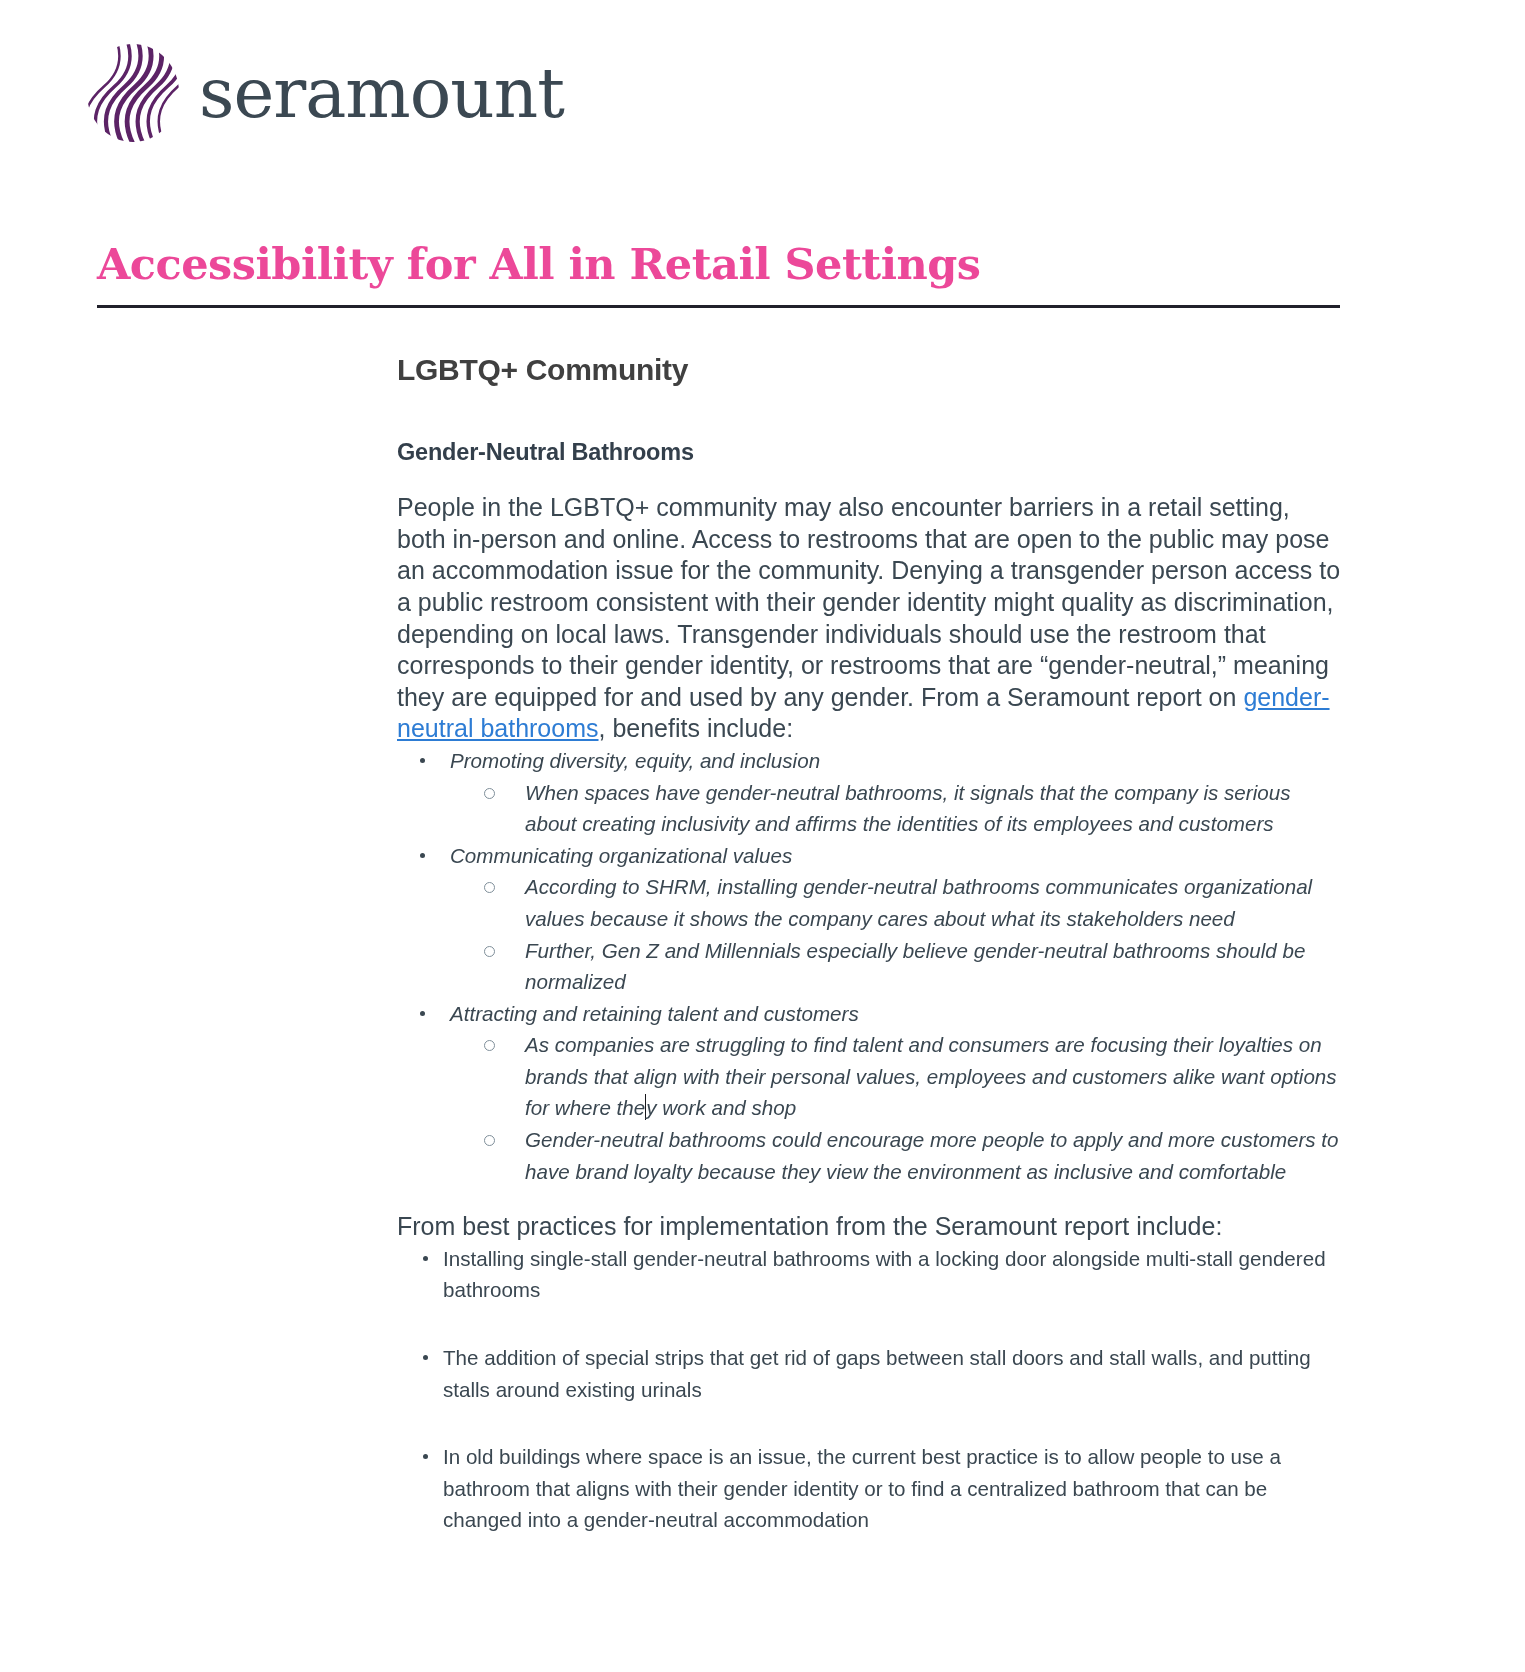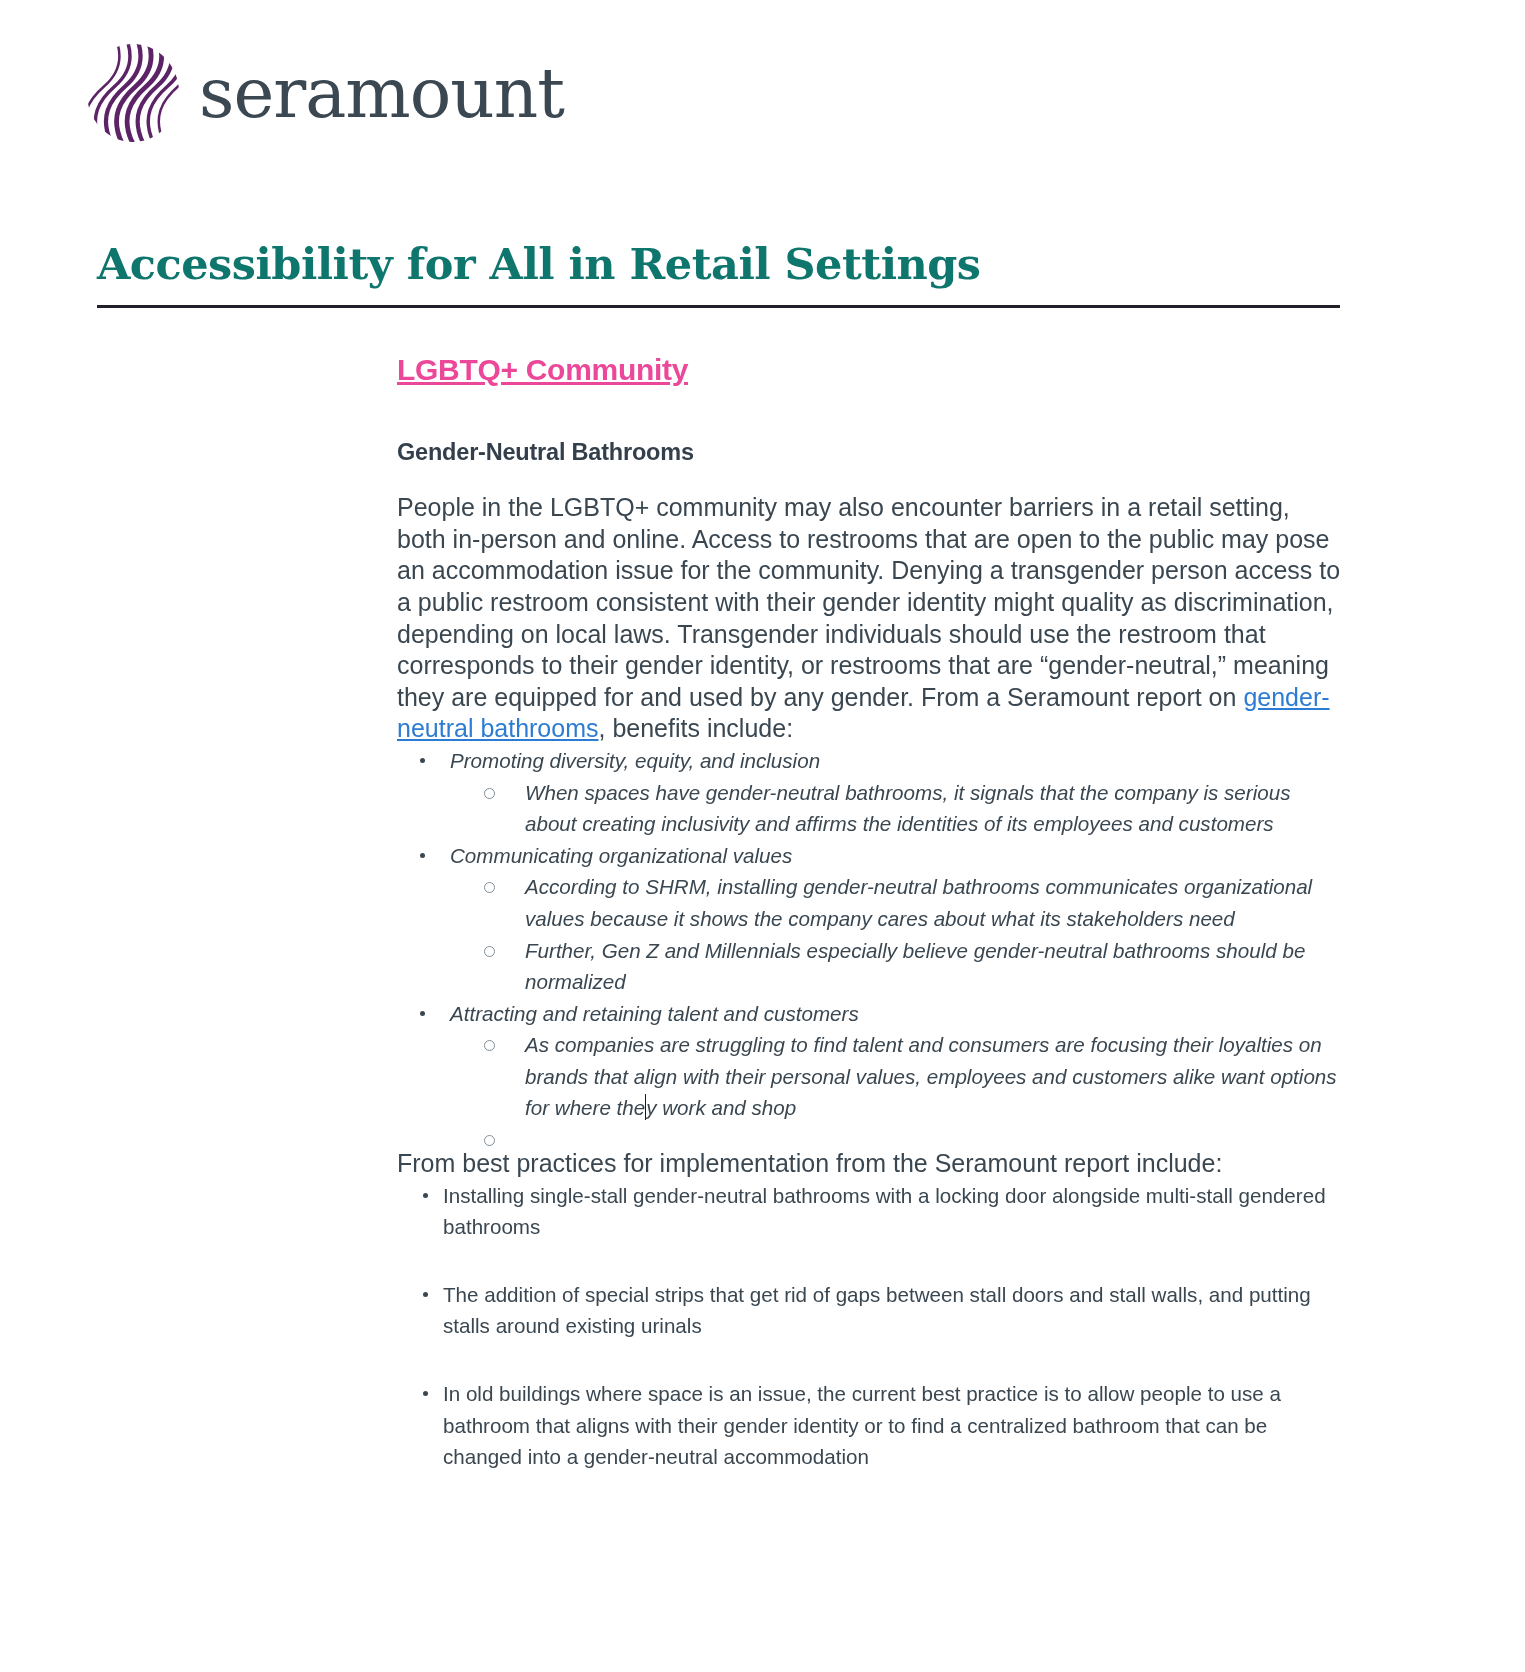--- a/index.html
+++ b/index.html
@@ -16,27 +16,27 @@
     font-family:"DejaVu Serif", serif;
     font-size:69px; line-height:1; color:#3b4852; letter-spacing:-1px;
   }
   
   .title-wrap {
     position:absolute; left:97px; top:240px; width:1244px;
     border-bottom:3px solid #20202a; padding-bottom:16px;
   }
   .title-wrap h1 {
     margin:0; font-family:"DejaVu Serif", serif; font-weight:bold;
-    font-size:43px; line-height:1.15; color:#0f766e; letter-spacing:-0.5px;
+    font-size:43px; line-height:1.15; color:#ec4899; letter-spacing:-0.5px;
   }
   
   .content { position:absolute; left:397px; top:352px; width:947px; }
   .content h2 {
     margin:0 0 50px 0; font-size:30px; line-height:1.2;
-    font-weight:bold; color:#ec4899; letter-spacing:-0.3px;text-decoration:underline;
+    font-weight:bold; color:#404040; letter-spacing:-0.3px;
   }
   .content h3 {
     margin:0 0 26px 0; font-size:23.5px; line-height:1.2;
     font-weight:bold; color:#333f4b; letter-spacing:-0.2px;
   }
   .content p { margin:0; font-size:25px; line-height:31.6px; }
   .intro-p { margin-bottom:16px; }
   .mid-p   { margin-bottom:32px; }
   a.doc-link { color:#2d7cd4; text-decoration:underline; cursor:pointer; }
   
@@ -130,20 +130,21 @@
       <li>
         <span class="b-dot"></span>
         <span>Attracting and retaining talent and customers</span>
         <ul class="subs">
           <li>
             <span class="s-ring"></span>
             <span>As companies are struggling to find talent and consumers are focusing their loyalties on brands that align with their personal values, employees and customers alike want options for where the</span><span class="caret"></span><span>y work and shop</span>
           </li>
           <li>
             <span class="s-ring"></span>
+            <span>Gender-neutral bathrooms could encourage more people to apply and more customers to have brand loyalty because they view the environment as inclusive and comfortable</span>
           </li>
         </ul>
       </li>
     </ul>
 
     <p class="mid-p">From best practices for implementation from the Seramount report include:</p>
 
     <ul class="practices">
       <li>
         <span class="b-dot"></span>

